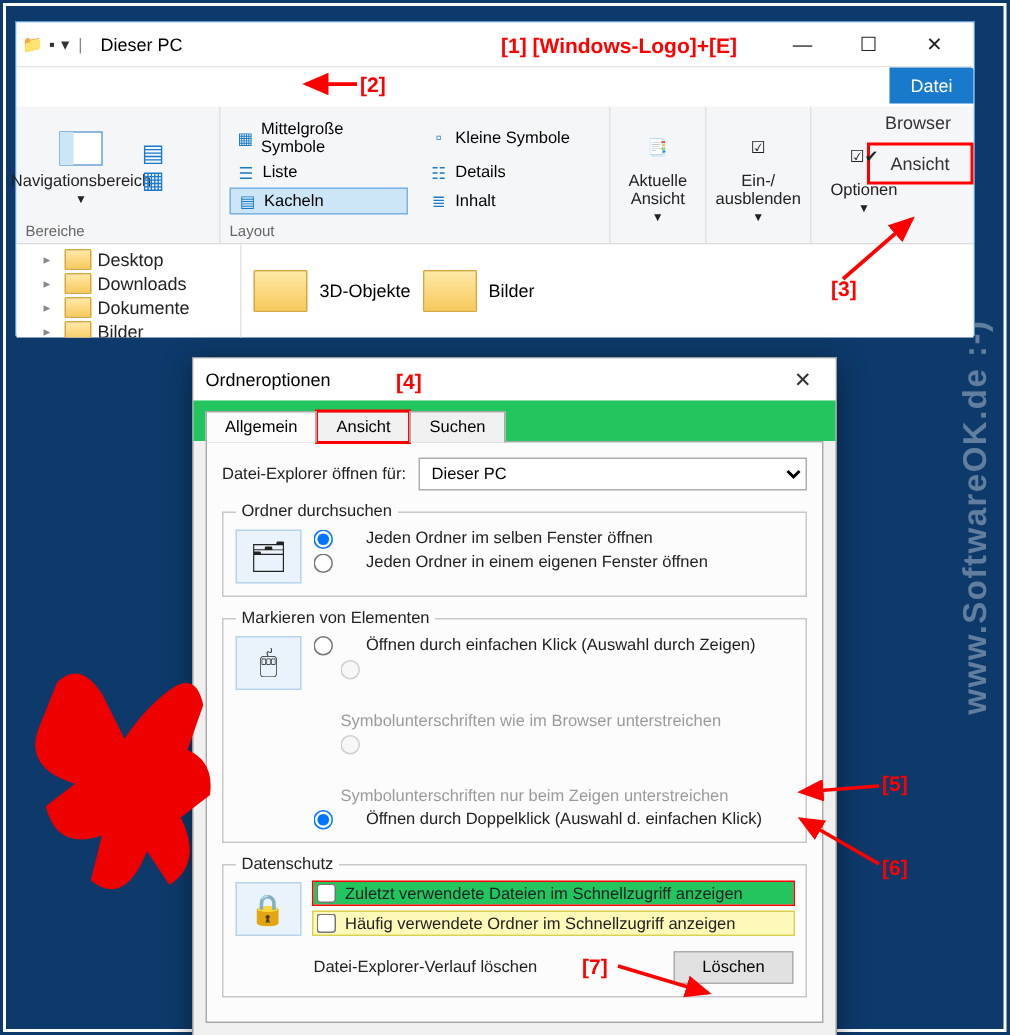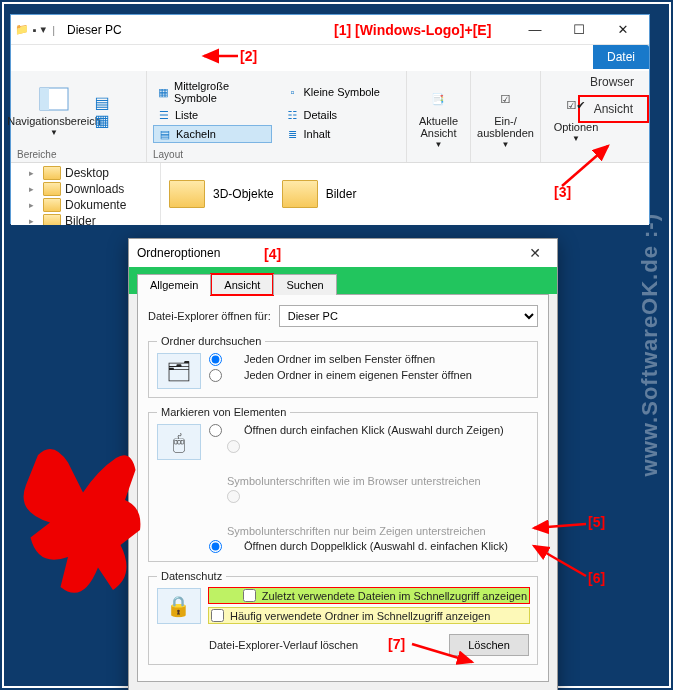--- a/index.html
+++ b/index.html
@@ -55,21 +55,21 @@
 fieldset { border: 1px solid #c8c8c8; padding: 6px 8px 8px; margin-bottom: 8px; }
 legend { font-size: 11px; padding: 0 4px; }
 .fs-row { display: flex; gap: 8px; }
 .fs-icon { width: 44px; height: 36px; background: #eaf3fb; border: 1px solid #b7d4ea; display: flex; align-items: center; justify-content: center; font-size: 20px; flex-shrink: 0; }
 .opts { display: flex; flex-direction: column; gap: 3px; }
 .opt { display: flex; align-items: flex-start; gap: 22px; }
 .opt input { margin: 0; }
 .opt.dim { color: #9b9b9b; }
 .opt.sub { padding-left: 18px; flex-direction: column; }
 .chk-row { display: flex; align-items: center; gap: 6px; padding: 1px 2px; margin-bottom: 2px; }
-.chk-row.hl-red { background: #bef264; outline: 1px solid #f00; justify-content: flex-end; }
+.chk-row.hl-red { background: #22c55e; outline: 1px solid #f00; }
 .chk-row.hl-yellow { background: #fdf9b8; outline: 1px solid #d8d24a; }
 .clear-row { display: flex; align-items: center; gap: 8px; margin-top: 6px; }
 .clear-row .spacer { flex: 1; }
 .btn { min-width: 80px; height: 22px; font-size: 11px; background: #e1e1e1; border: 1px solid #adadad; padding: 0 10px; }
 .btn.def { outline: 1px solid #0078d7; outline-offset: -1px; }
 .dlg-buttons { display: flex; justify-content: flex-end; gap: 15px; padding: 8px 10px; background: #6d28d9; }
 .std-wrap { display: flex; justify-content: flex-end; padding: 0 10px 4px; }
 
 .silhouette { position: absolute; left: 8px; top: 440px; width: 150px; height: 180px; z-index: 50; }
 </style>

